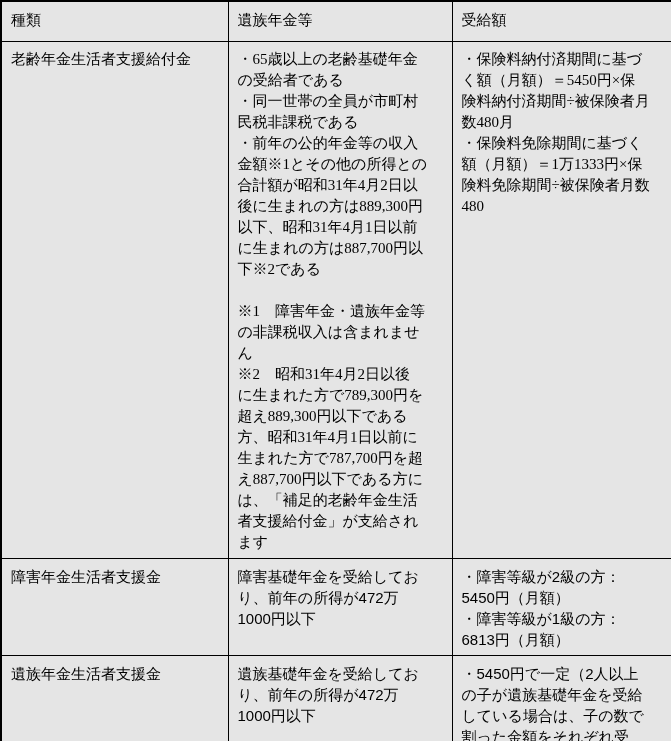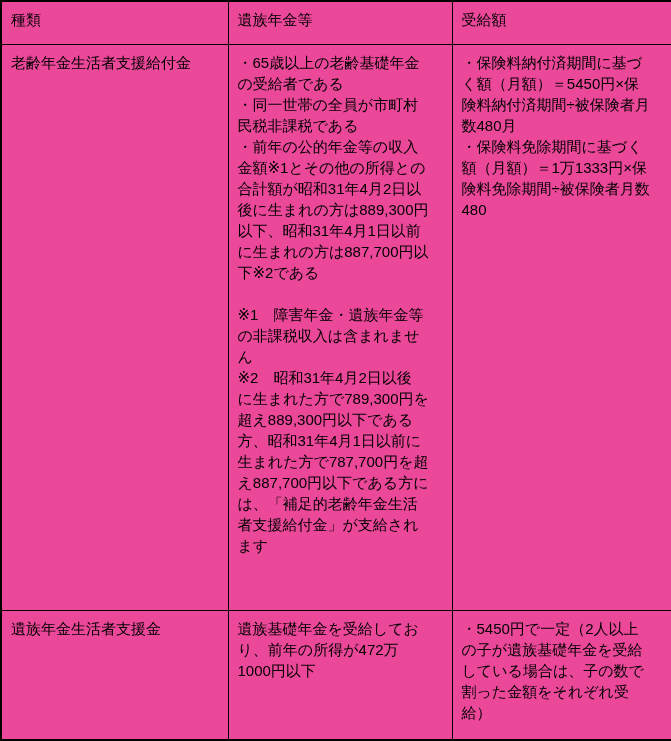--- a/index.html
+++ b/index.html
@@ -8,21 +8,21 @@
     background: #ffffff;
   }
   body {
     font-family: "Liberation Sans", "DejaVu Sans", sans-serif;
     color: #000000;
     -webkit-font-smoothing: antialiased;
   }
   .page {
     width: 671px;
     height: 741px;
-    background: #ec4899;
+    background: #e5e5e5;
     box-sizing: border-box;
   }
   table.benefits {
     width: 671px;
     height: 741px;
     border-collapse: collapse;
     table-layout: fixed;
     border: 2px solid #000000;
   }
   table.benefits col.c1 { width: 227px; }
@@ -36,21 +36,21 @@
     font-weight: normal;
     font-size: 15px;
     line-height: 21px;
     padding: 7px 9px 5px 9px;
     white-space: pre-wrap;
     overflow-wrap: break-word;
     word-break: normal;
     box-sizing: border-box;
   }
   tr.header-row    { height: 40px; }
-  tr.row-ronen     { height: 494px; }
+  tr.row-ronen     { height: 494px; font-family: Liberation Serif, serif; }
   tr.row-shogai    { height: 95px; }
   tr.row-izoku     { height: 110px; }
 </style>
 </head>
 <body>
 
 <div class="page">
   <table class="benefits">
     <colgroup>
       <col class="c1">
@@ -91,20 +91,30 @@
 ます</td>
         <td>・保険料納付済期間に基づ
 く額（月額）＝5450円×保
 険料納付済期間÷被保険者月
 数480月
 ・保険料免除期間に基づく
 額（月額）＝1万1333円×保
 険料免除期間÷被保険者月数
 480</td>
       </tr>
+      <tr class="row-shogai">
+        <td>障害年金生活者支援金</td>
+        <td>障害基礎年金を受給してお
+り、前年の所得が472万
+1000円以下</td>
+        <td>・障害等級が2級の方：
+5450円（月額）
+・障害等級が1級の方：
+6813円（月額）</td>
+      </tr>
       <tr class="row-izoku">
         <td>遺族年金生活者支援金</td>
         <td>遺族基礎年金を受給してお
 り、前年の所得が472万
 1000円以下</td>
         <td>・5450円で一定（2人以上
 の子が遺族基礎年金を受給
 している場合は、子の数で
 割った金額をそれぞれ受
 給）</td>

